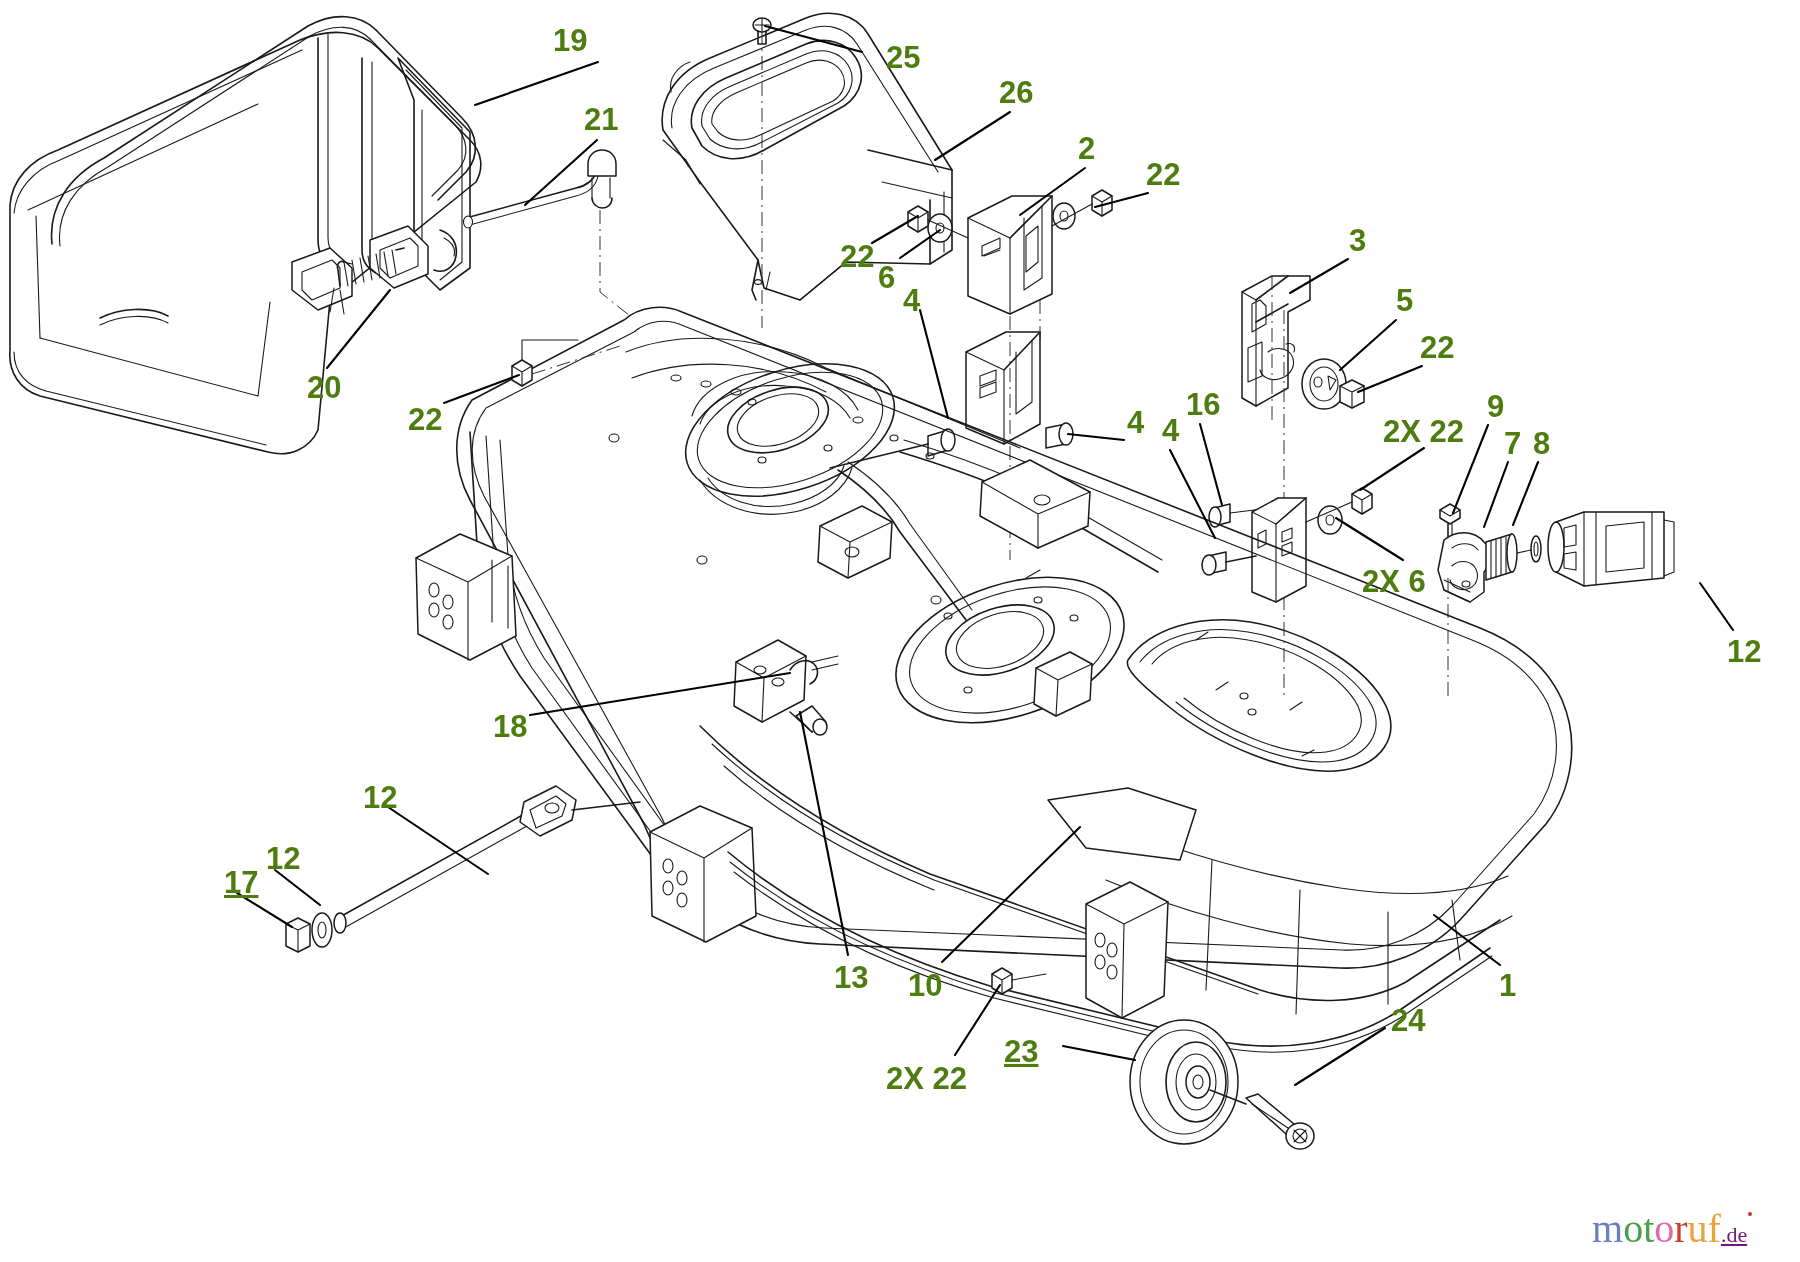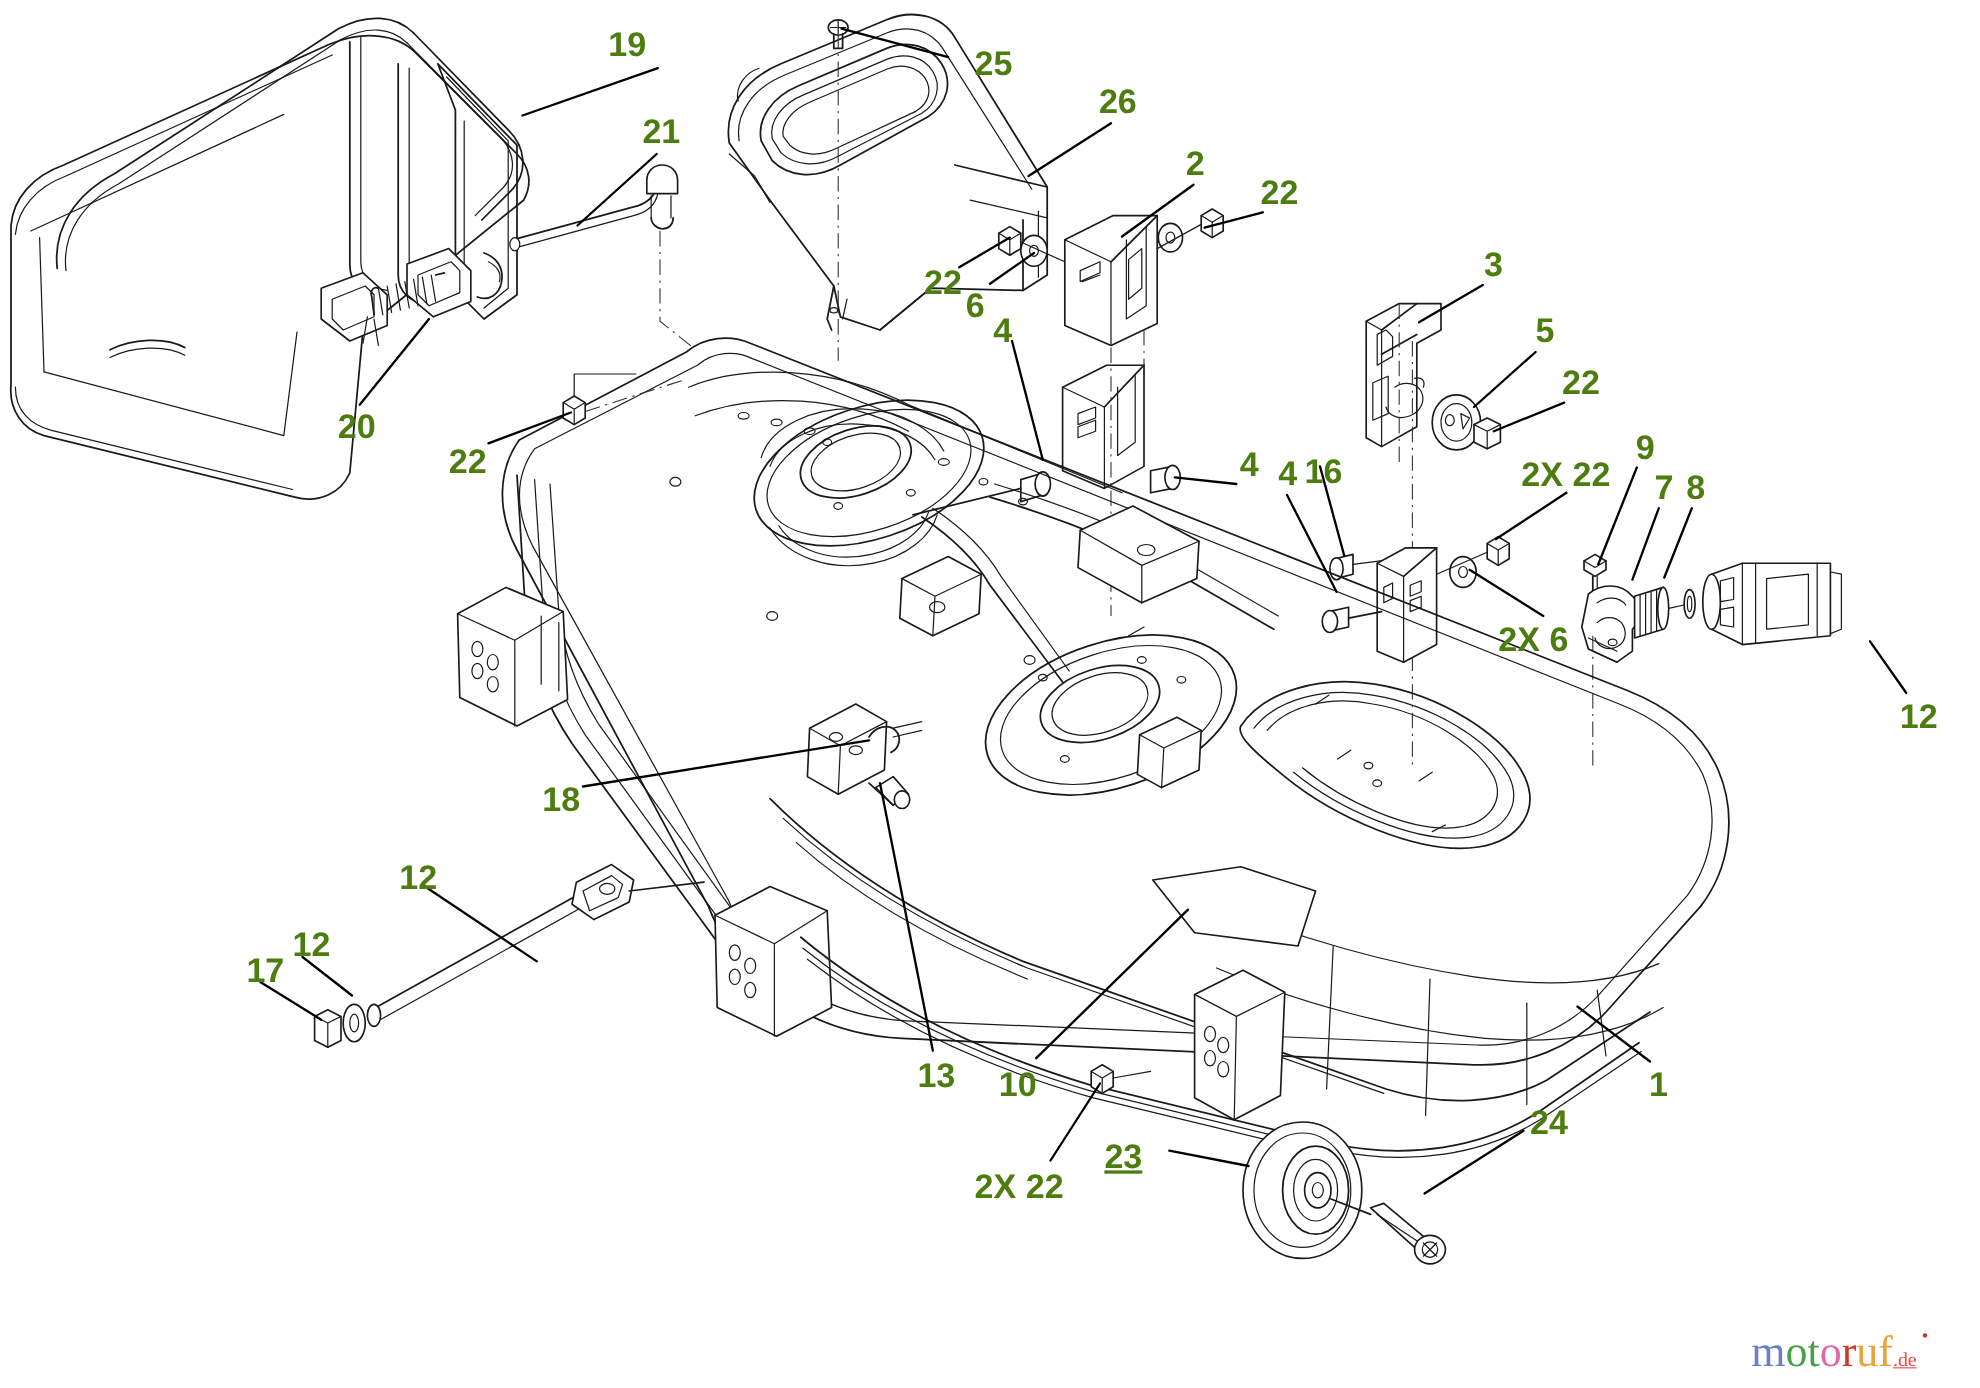--- a/index.html
+++ b/index.html
@@ -44,22 +44,22 @@
     width: 200px;
     height: 46px;
     font-family: "Liberation Serif", serif;
     font-size: 40px;
     line-height: 46px;
     white-space: nowrap;
     user-select: none;
   }
   #watermark .wm-l { font-weight: normal; }
   #watermark .wm-tld {
-    font-size: 18px;
-    color: #ef4444;
+    font-size: 22px;
+    color: #701a75;
     vertical-align: baseline;
     text-decoration: underline;
   }
   #watermark .wm-dot {
     position: absolute;
     left: 156px;
     top: 6px;
     width: 4px;
     height: 4px;
     background: #c9302c;
@@ -543,32 +543,32 @@
       <div class="callout" style="left: 1146px; top: 159px;">22</div>
       <div class="callout" style="left: 1349px; top: 225px;">3</div>
       <div class="callout" style="left: 840px; top: 241px;">22</div>
       <div class="callout" style="left: 878px; top: 262px;">6</div>
       <div class="callout" style="left: 1396px; top: 285px;">5</div>
       <div class="callout" style="left: 903px; top: 285px;">4</div>
       <div class="callout" style="left: 1420px; top: 332px;">22</div>
       <div class="callout" style="left: 307px; top: 372px;">20</div>
       <div class="callout" style="left: 1127px; top: 407px;">4</div>
       <div class="callout" style="left: 408px; top: 404px;">22</div>
-      <div class="callout" style="left: 1186px; top: 389px; margin-top: 24px;">16</div>
+      <div class="callout" style="left: 1186px; top: 389px;">16</div>
       <div class="callout" style="left: 1383px; top: 416px;">2X 22</div>
       <div class="callout" style="left: 1487px; top: 391px;">9</div>
       <div class="callout" style="left: 1504px; top: 428px;">7</div>
       <div class="callout" style="left: 1533px; top: 428px;">8</div>
       <div class="callout" style="left: 1162px; top: 415px;">4</div>
       <div class="callout" style="left: 1362px; top: 566px;">2X 6</div>
       <div class="callout" style="left: 1727px; top: 636px;">12</div>
       <div class="callout" style="left: 493px; top: 711px;">18</div>
       <div class="callout" style="left: 363px; top: 782px;">12</div>
       <div class="callout" style="left: 266px; top: 843px;">12</div>
-      <div class="callout" style="left: 224px; top: 867px;">17</div>
+      <div class="callout" style="left: 224px; top: 867px; text-decoration: underline;">17</div>
       <div class="callout" style="left: 834px; top: 962px;">13</div>
       <div class="callout" style="left: 908px; top: 970px;">10</div>
       <div class="callout" style="left: 886px; top: 1063px;">2X 22</div>
       <div class="callout" style="left: 1004px; top: 1036px; text-decoration: underline;">23</div>
       <div class="callout" style="left: 1391px; top: 1005px;">24</div>
       <div class="callout" style="left: 1499px; top: 970px;">1</div>
     </div>
 
   <div id="watermark">
     <span id="wm-letters"><span class="wm-l" style="color: rgb(107, 127, 196);">m</span><span class="wm-l" style="color: rgb(74, 160, 74);">o</span><span class="wm-l" style="color: rgb(74, 160, 74);">t</span><span class="wm-l" style="color: rgb(224, 106, 168);">o</span><span class="wm-l" style="color: rgb(207, 59, 40);">r</span><span class="wm-l" style="color: rgb(232, 163, 61);">u</span><span class="wm-l" style="color: rgb(232, 163, 61);">f</span></span><span class="wm-tld">.de</span>

